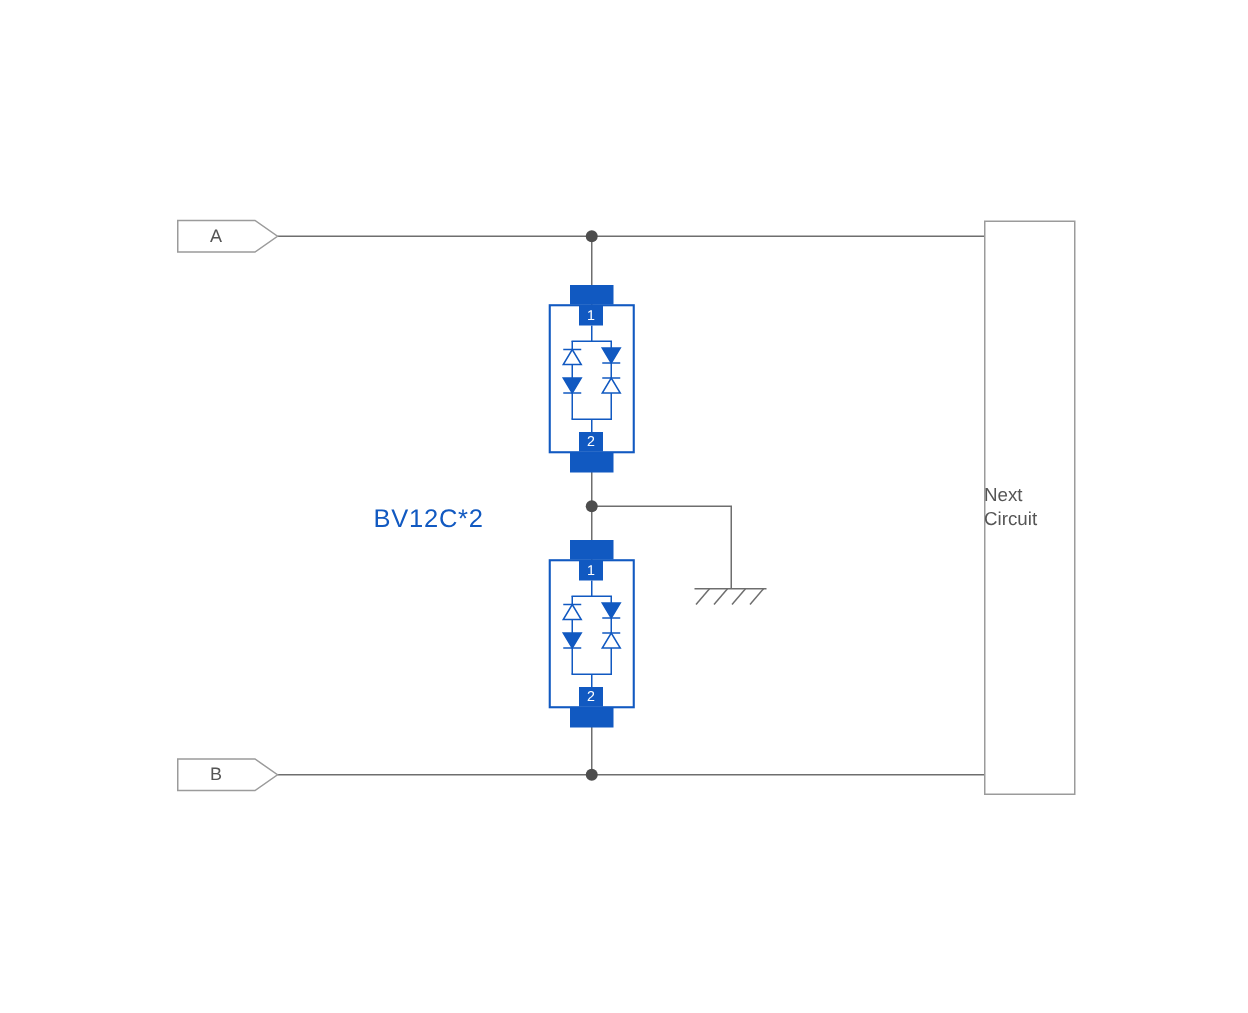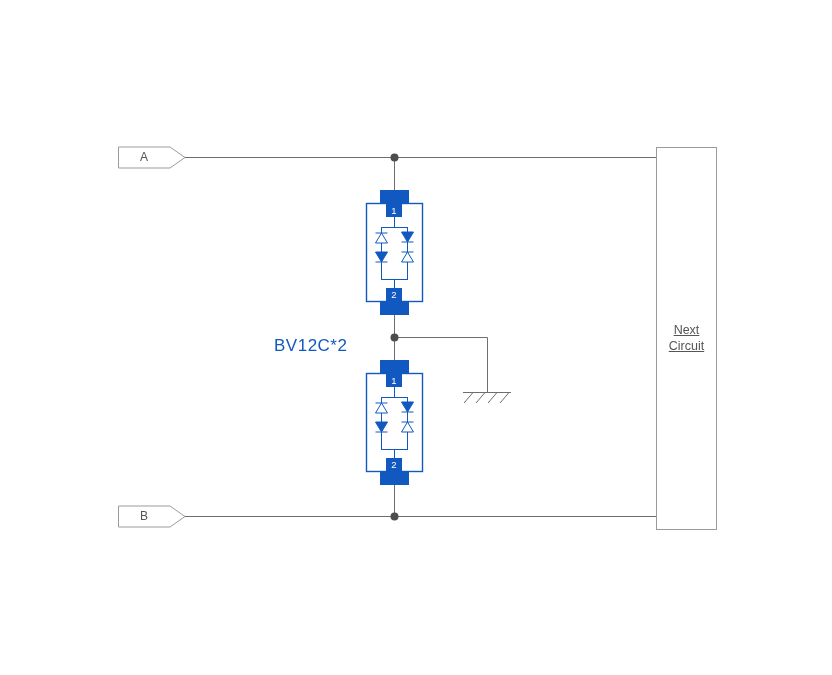--- a/index.html
+++ b/index.html
@@ -39,28 +39,26 @@
     background: var(--blue, #1159c1);
     color: #ffffff;
     font-size: 9.5px;
     line-height: 13px;
     text-align: center;
   }
   .comp-label {
     font-size: 17px;
     color: var(--blue, #1159c1);
     letter-spacing: 0.5px;
-    margin-left: 25px;
   }
   .next-label {
     width: 61px;
-    text-align: center;
+    text-align: left;
     font-size: 12.5px;
     line-height: 16px;
-    text-decoration: underline;
   }
   .wire  { stroke: var(--wire, #6e6e6e); stroke-width: 1; fill: none; }
   .boxline { stroke: var(--border, #9b9b9b); stroke-width: 1; fill: #ffffff; }
   .dot   { fill: var(--dot, #4d4d4d); stroke: none; }
   .tab   { fill: var(--blue, #1159c1); }
   .cbody { fill: #ffffff; stroke: var(--blue, #1159c1); stroke-width: 1.4; }
   .int   { stroke: var(--blue, #1159c1); stroke-width: 1; fill: none; }
   .dfill { fill: var(--blue, #1159c1); stroke: var(--blue, #1159c1); stroke-width: 1; }
   .dopen { fill: #ffffff; stroke: var(--blue, #1159c1); stroke-width: 1; }
 </style>

